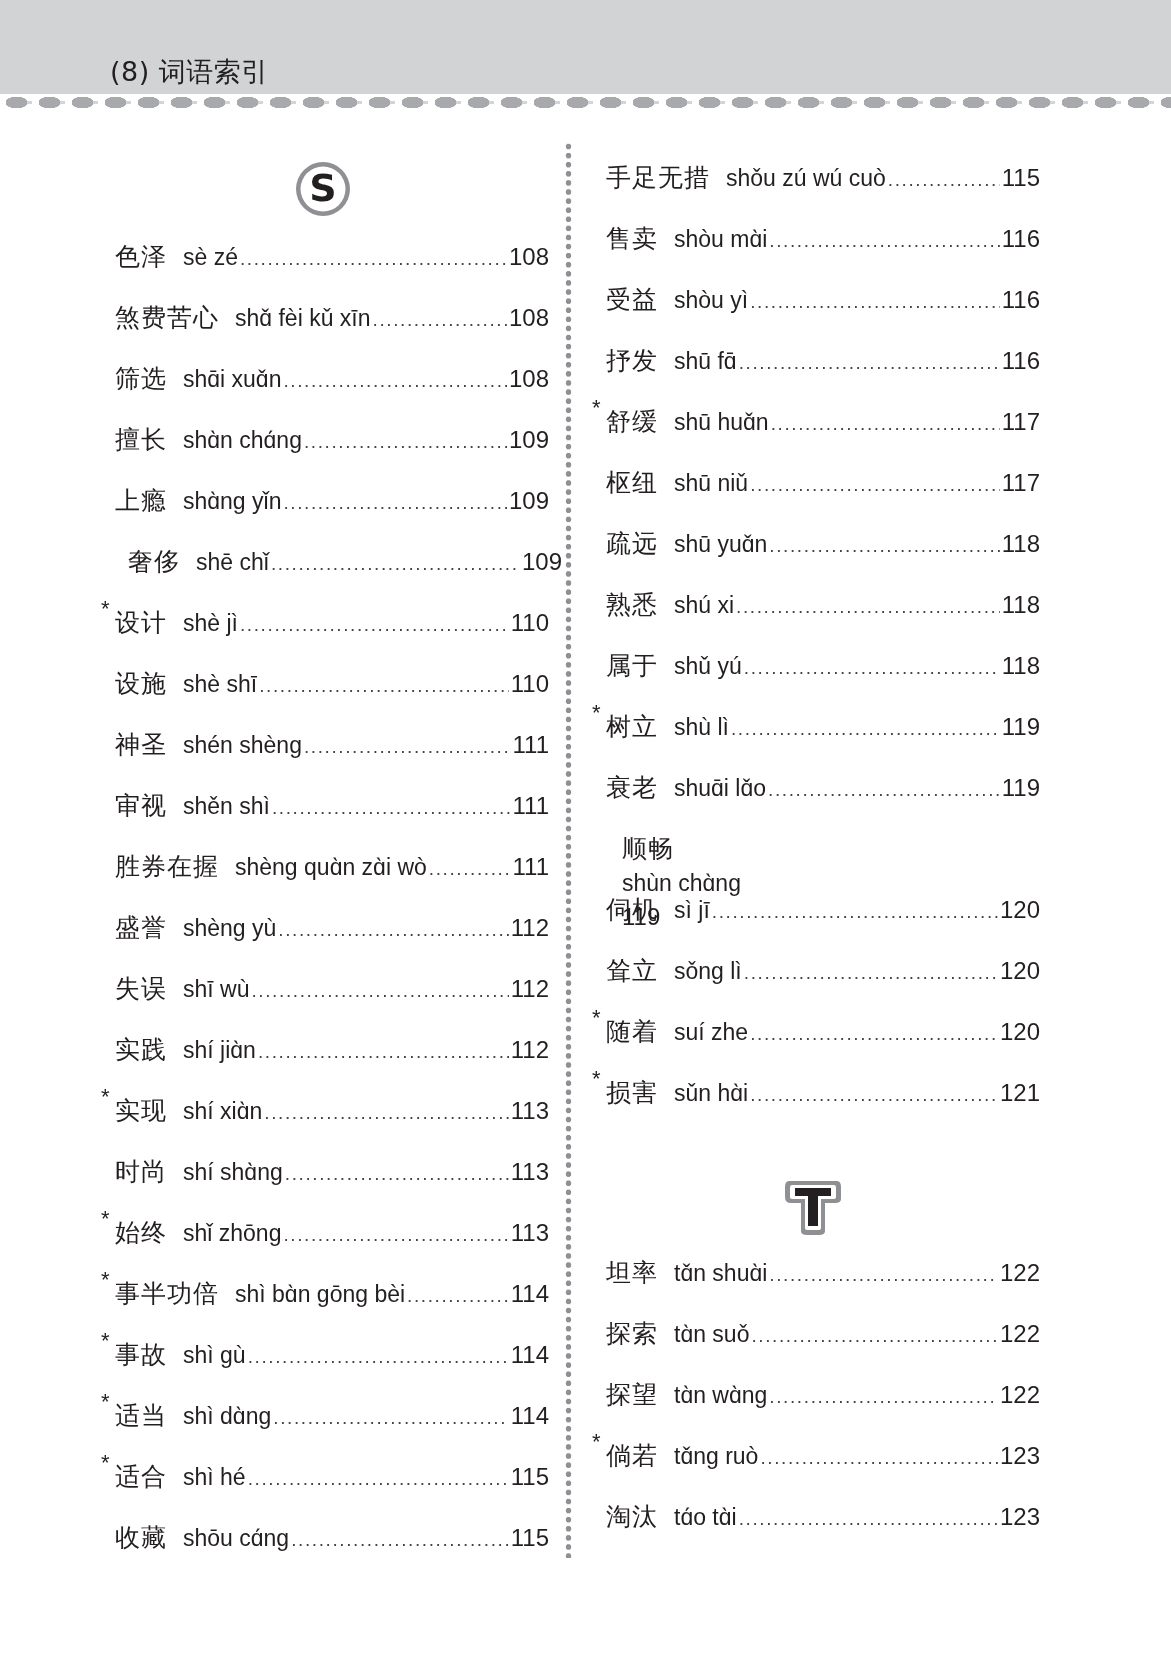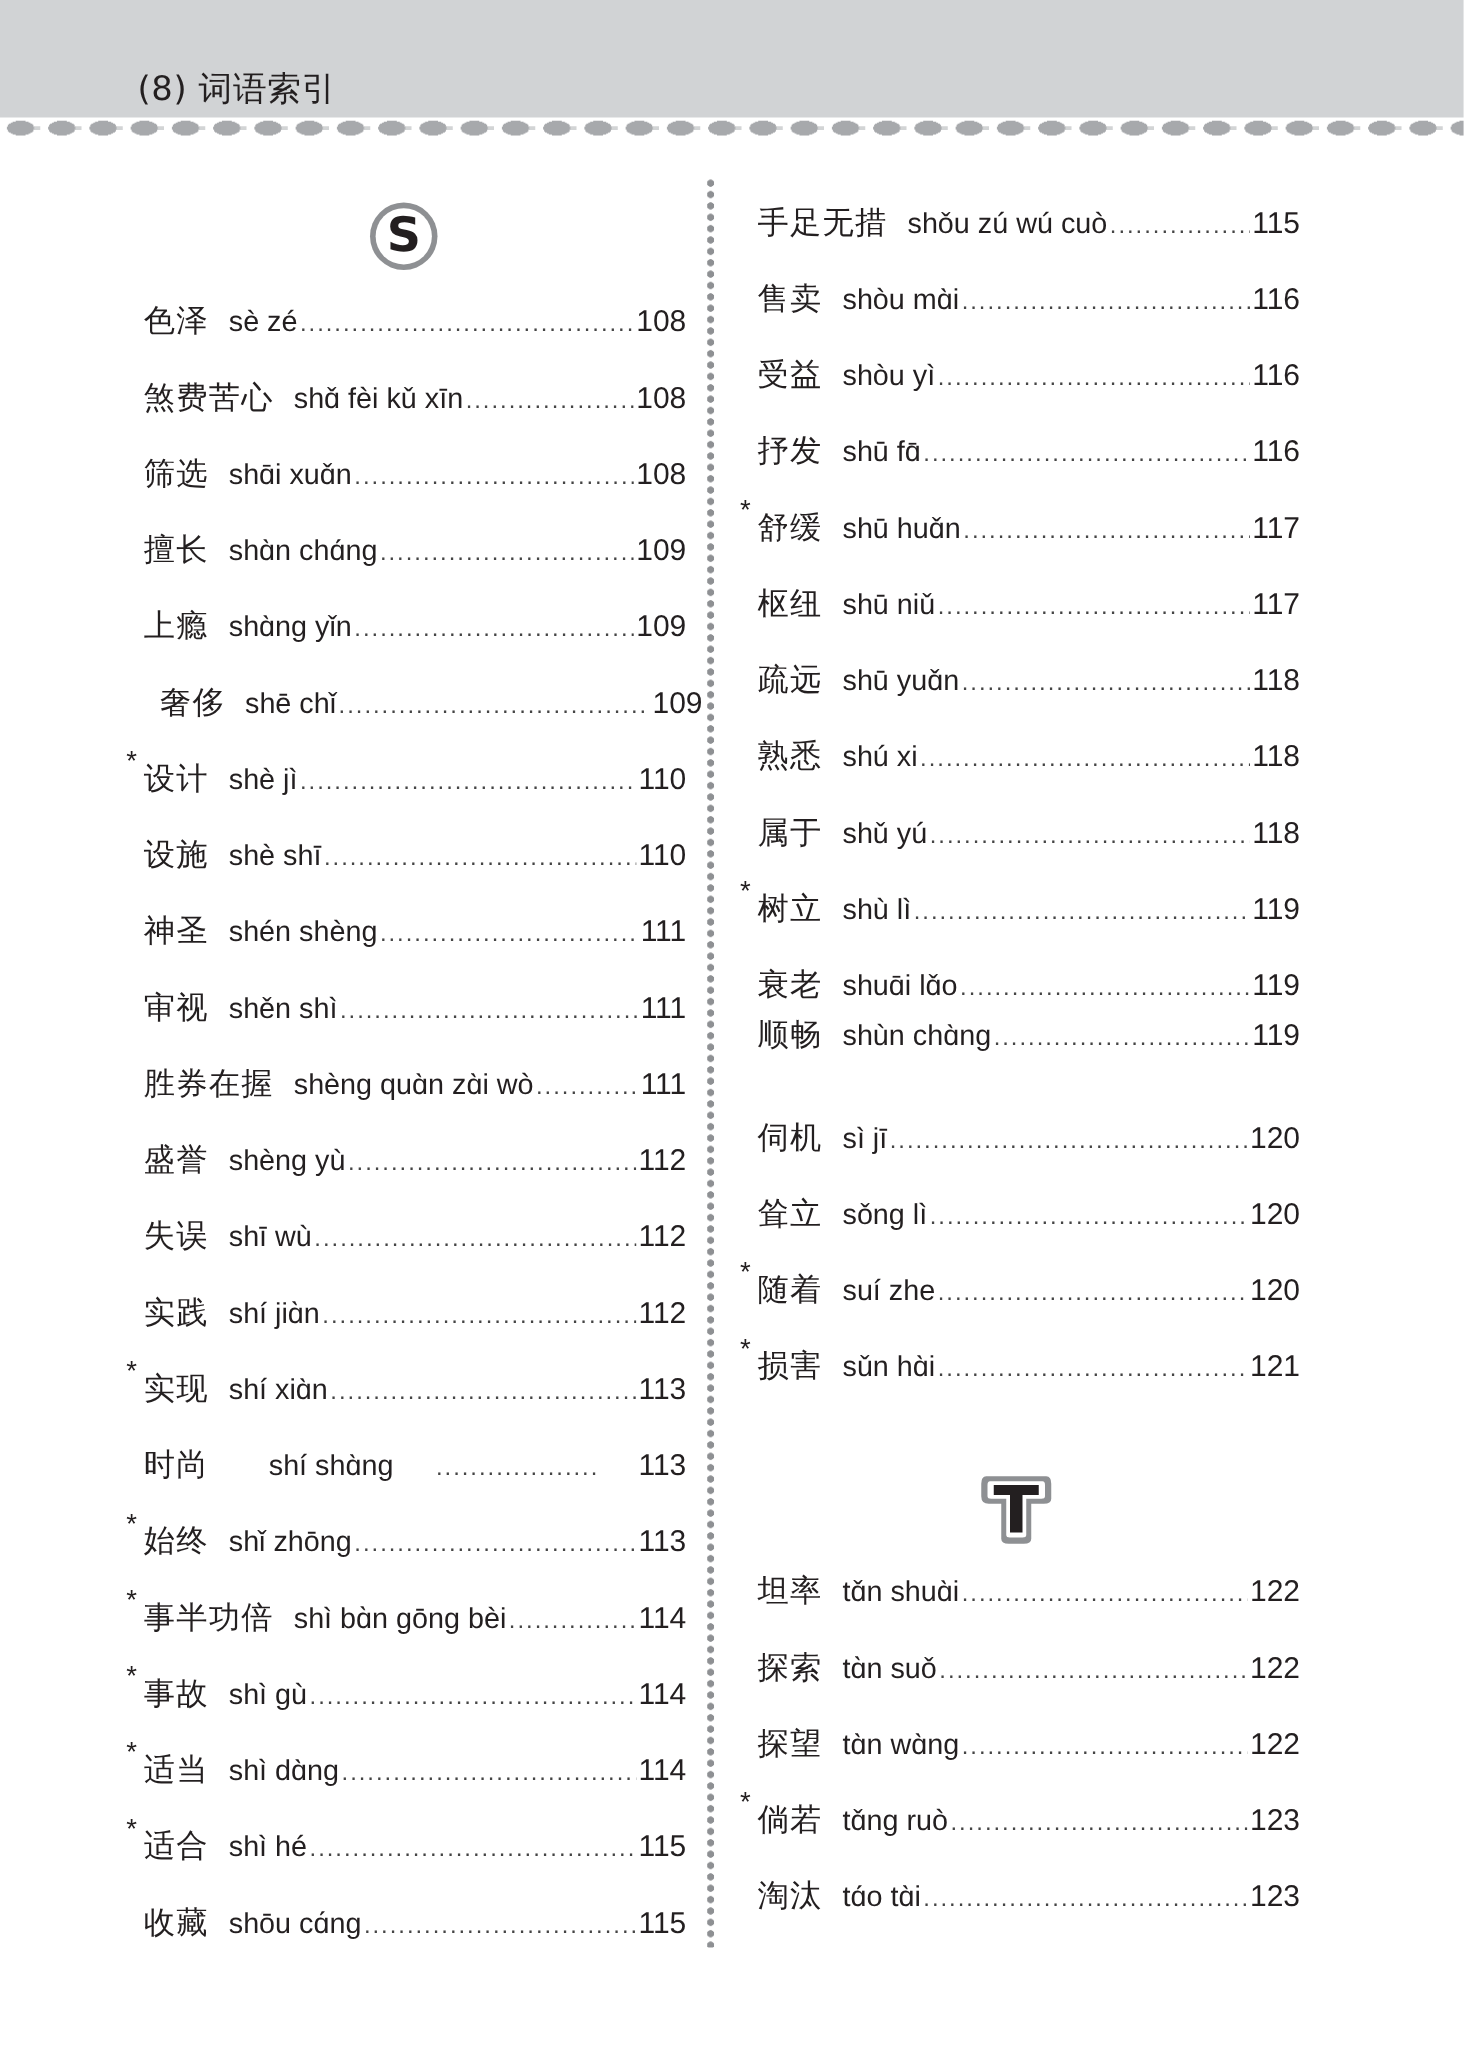--- a/index.html
+++ b/index.html
@@ -212,21 +212,21 @@
     <span class="leader"></span>
     <span class="page">112</span>
   </div>
   <div class="entry" style="left:115px; top:1094px; width:434px;">
     <span class="star">*</span>
     <span class="word">实现</span>
     <span class="pinyin">shí xiɑ̀n</span>
     <span class="leader"></span>
     <span class="page">113</span>
   </div>
-  <div class="entry" style="left:115px; top:1155px; width:434px;gap:32px;">
+  <div class="entry" style="left:115px; top:1155px; width:434px;">
     <span class="word">时尚</span>
     <span class="pinyin">shí shɑ̀ng</span>
     <span class="leader"></span>
     <span class="page">113</span>
   </div>
   <div class="entry" style="left:115px; top:1216px; width:434px;">
     <span class="star">*</span>
     <span class="word">始终</span>
     <span class="pinyin">shǐ zhōng</span>
     <span class="leader"></span>
@@ -330,21 +330,21 @@
     <span class="pinyin">shù lì</span>
     <span class="leader"></span>
     <span class="page">119</span>
   </div>
   <div class="entry" style="left:606px; top:771px; width:434px;">
     <span class="word">衰老</span>
     <span class="pinyin">shuɑ̄i lɑ̌o</span>
     <span class="leader"></span>
     <span class="page">119</span>
   </div>
-  <div class="entry" style="left:606px; top:811px; width:434px;">
+  <div class="entry" style="left:606px; top:832px; width:434px;flex-direction:column;">
     <span class="word">顺畅</span>
     <span class="pinyin">shùn chɑ̀ng</span>
     <span class="leader"></span>
     <span class="page">119</span>
   </div>
   <div class="entry" style="left:606px; top:893px; width:434px;">
     <span class="word">伺机</span>
     <span class="pinyin">sì jī</span>
     <span class="leader"></span>
     <span class="page">120</span>

